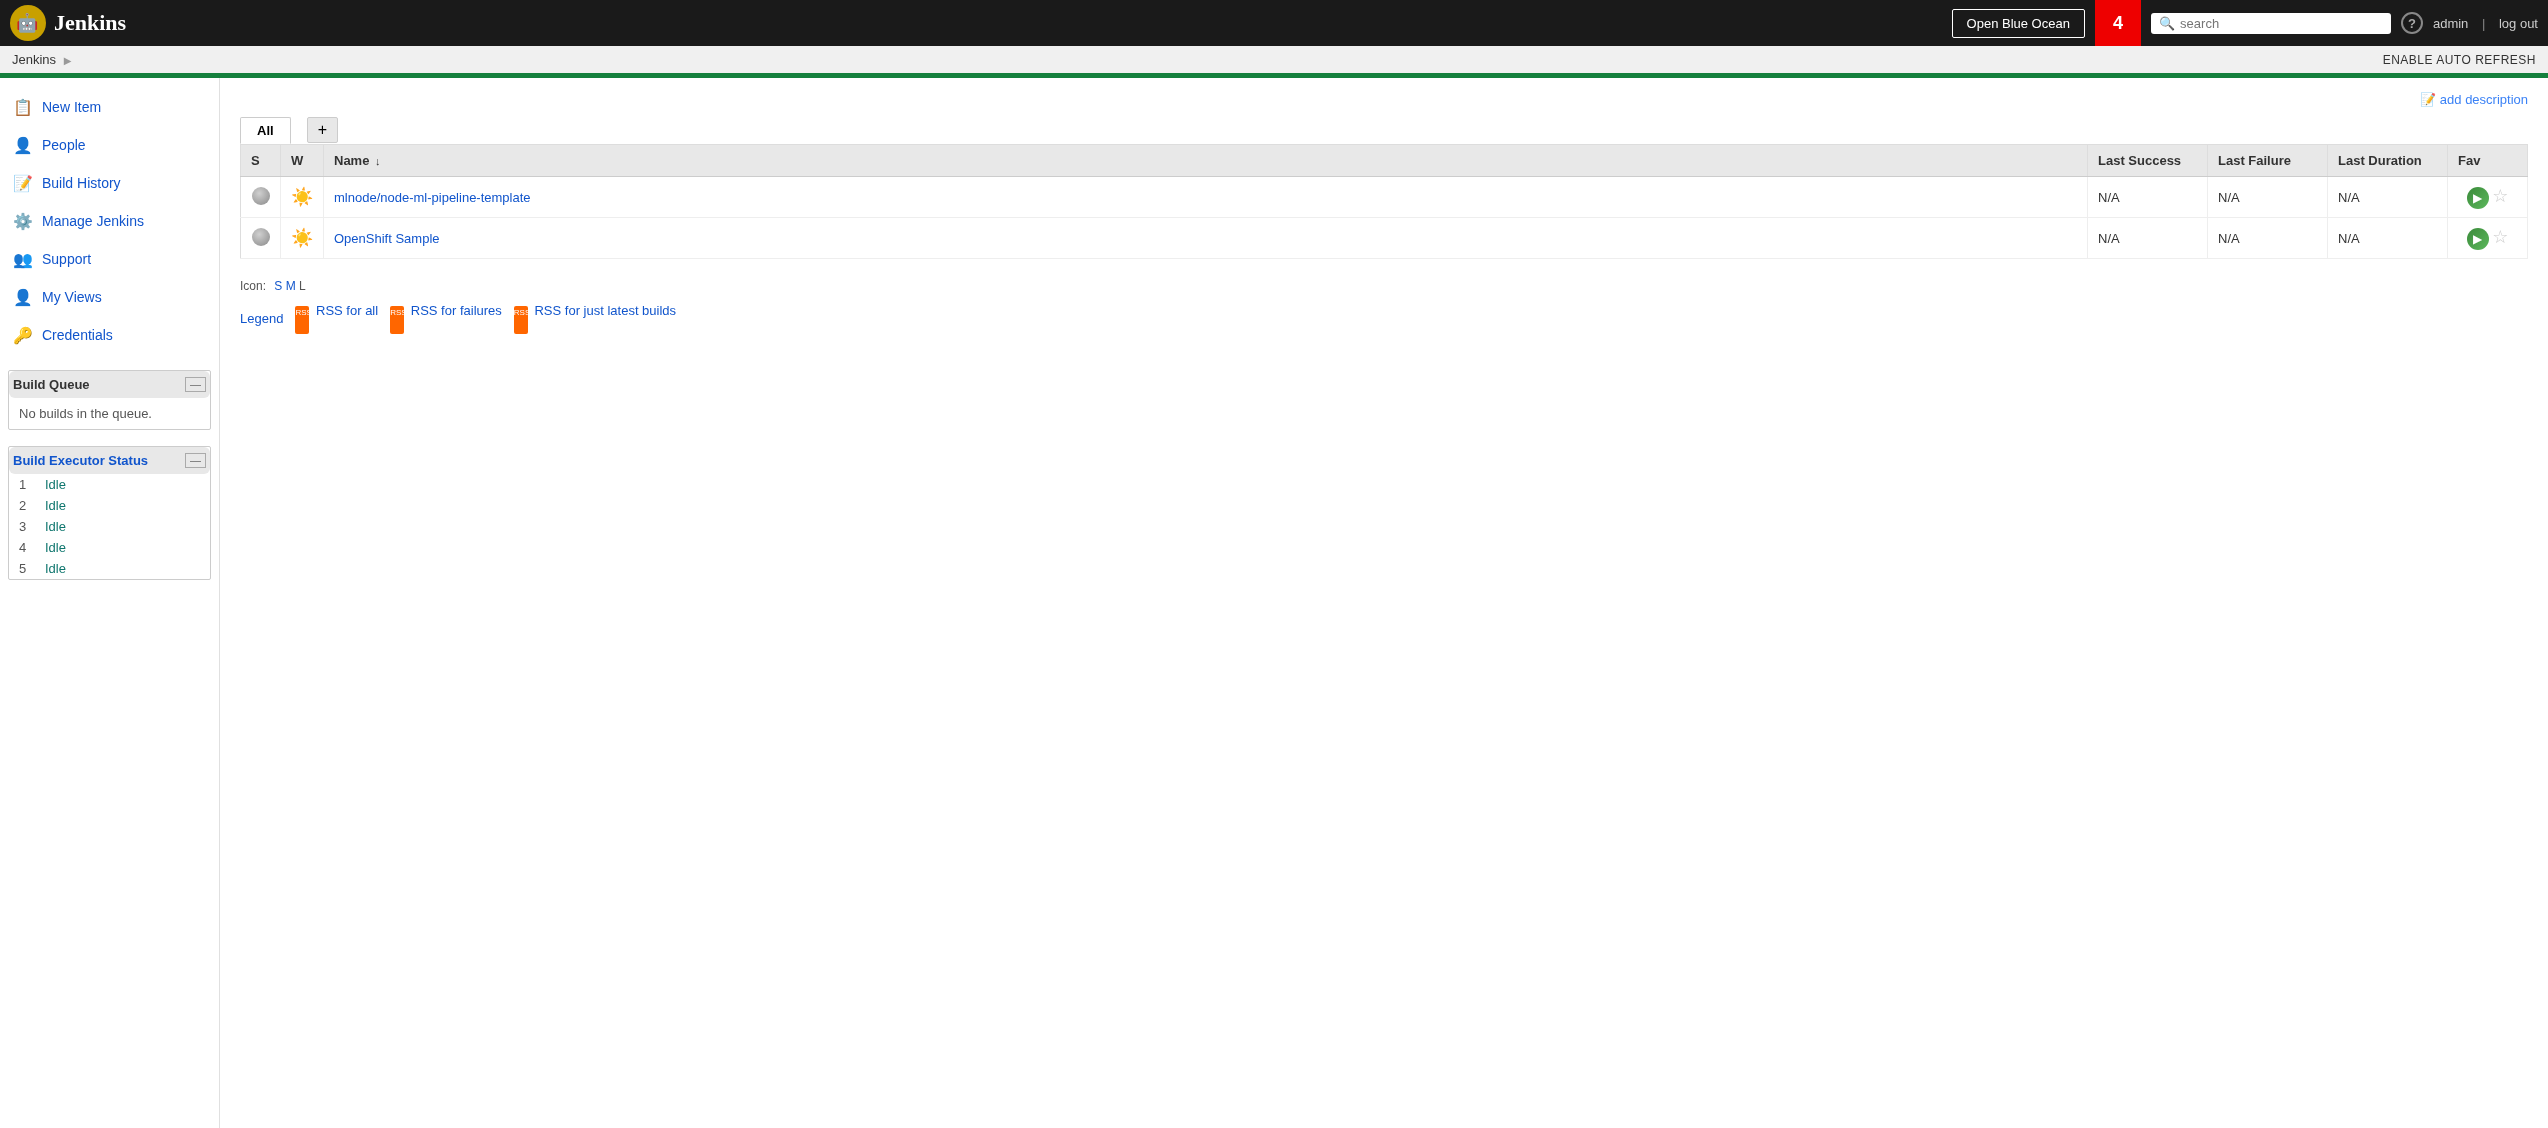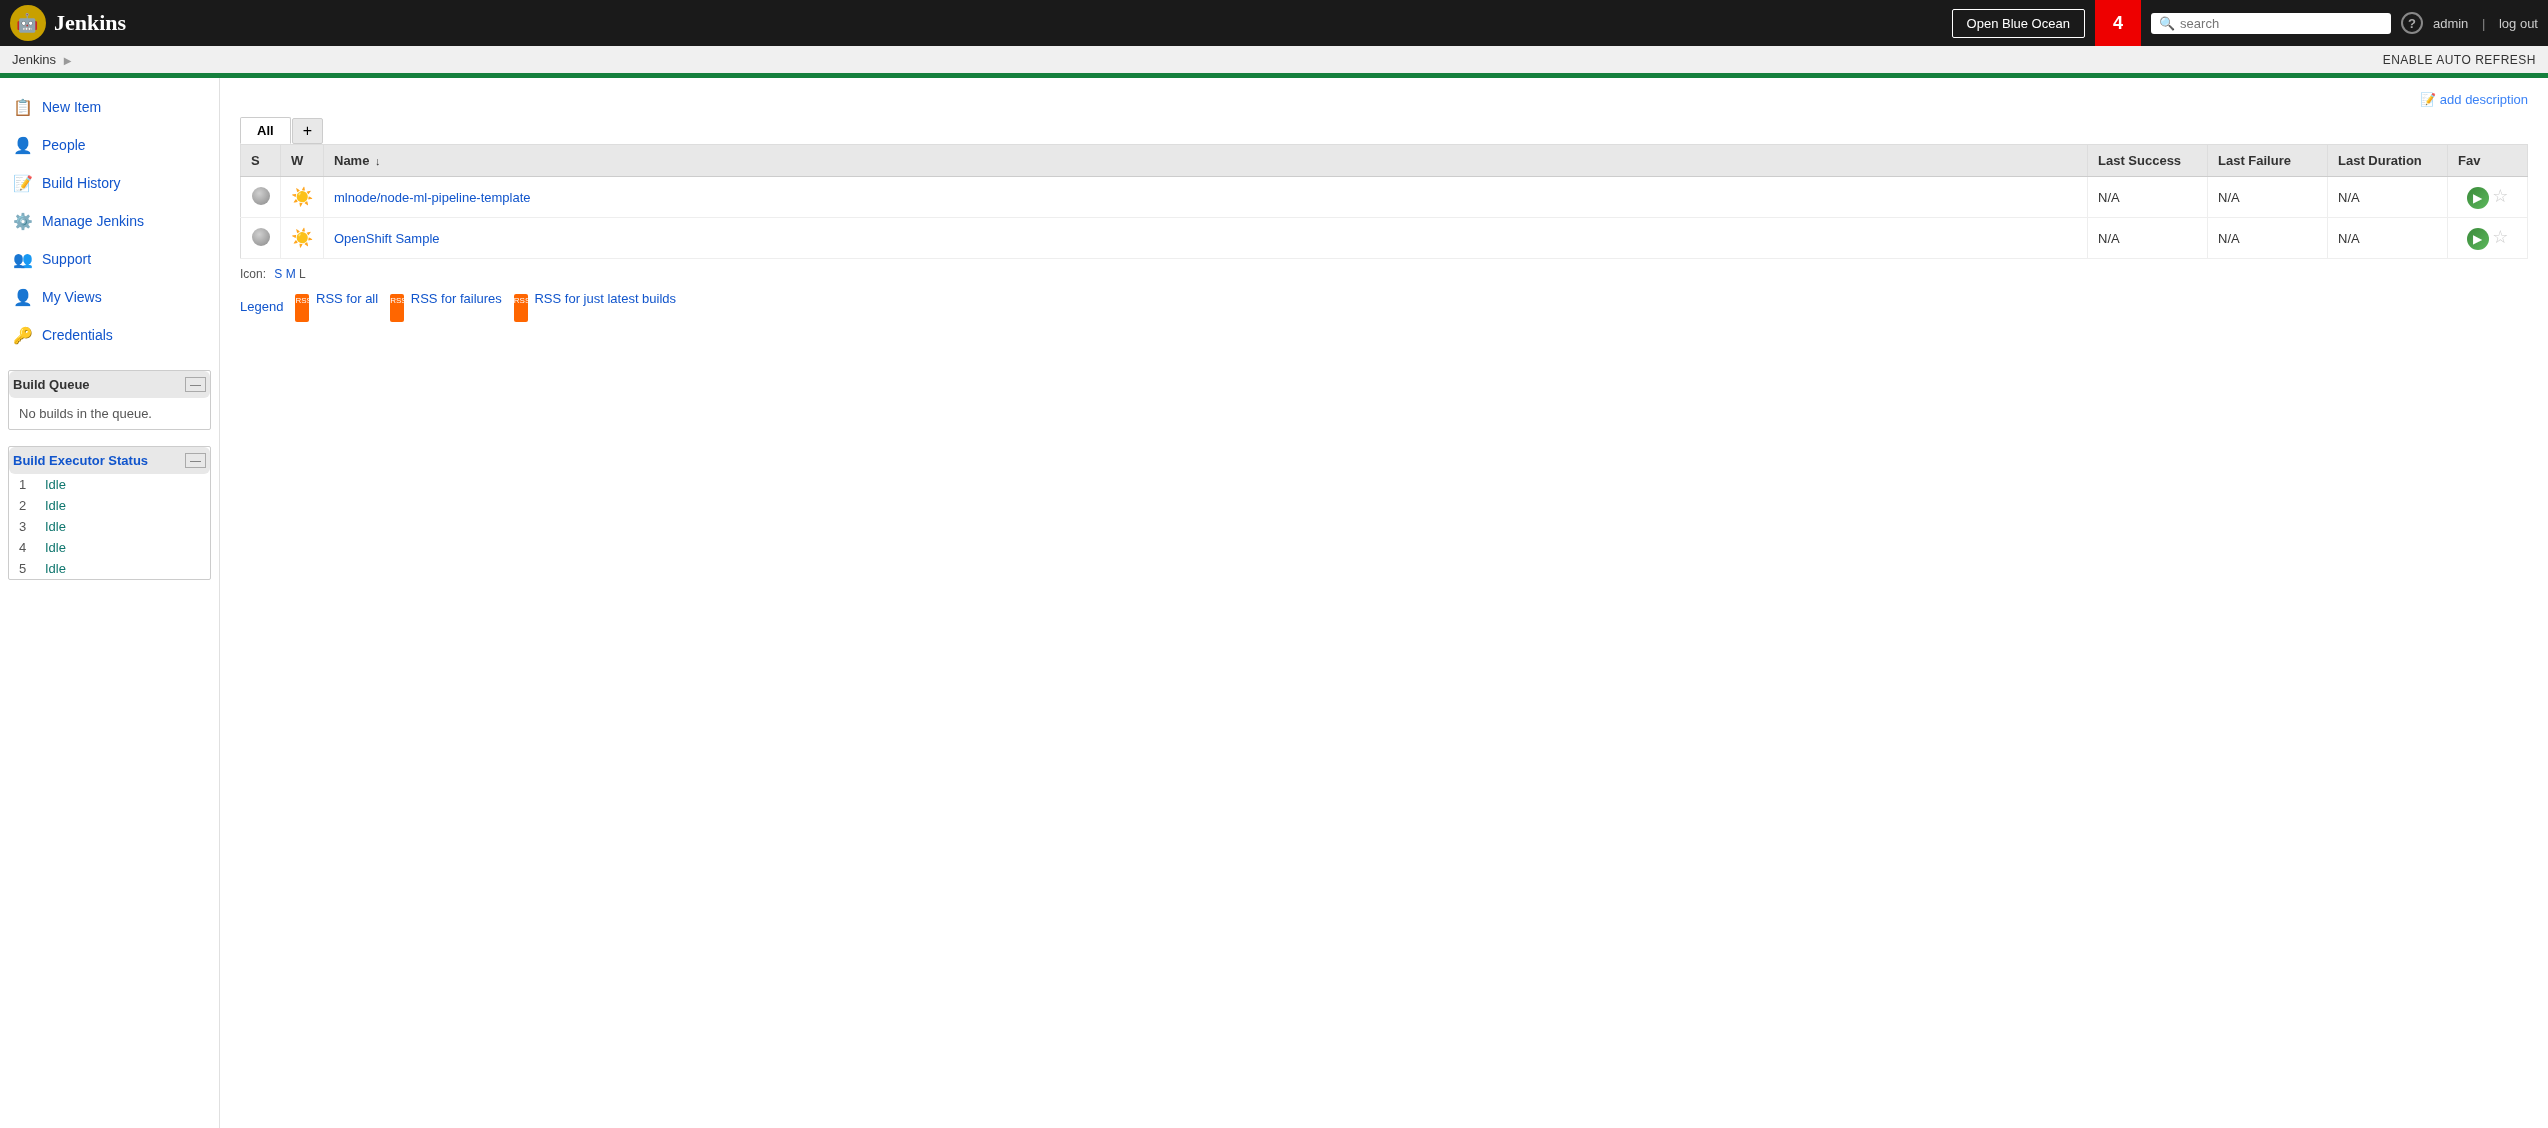--- a/index.html
+++ b/index.html
@@ -200,22 +200,22 @@
     }
     #add-description a {
       color: #3b82f6;
       text-decoration: none;
       font-size: 13px;
     }
 
     
     #tabs-bar {
       display: flex;
-      align-items: flex-end;
-      gap: 1px;
+      align-items: flex-start;
+      gap: 16px;
       margin-bottom: 0;
     }
     .tab-btn {
       padding: 5px 16px;
       border: 1px solid #ccc;
       background: #e8e8e8;
       cursor: pointer;
       font-size: 13px;
       border-radius: 2px 2px 0 0;
     }
@@ -287,21 +287,21 @@
       color: #555;
     }
     .schedule-icon-green {
       background: linear-gradient(135deg, #3a8a3a, #5cb85c);
       color: white;
     }
     .star-icon { font-size: 18px; color: #ccc; cursor: pointer; }
 
     
     #icon-legend {
-      margin-top: 8px;
+      margin-top: 20px;
       font-size: 12px;
       color: #555;
     }
     #rss-links {
       margin-top: 10px;
       display: flex;
       align-items: center;
       gap: 12px;
       font-size: 13px;
     }

